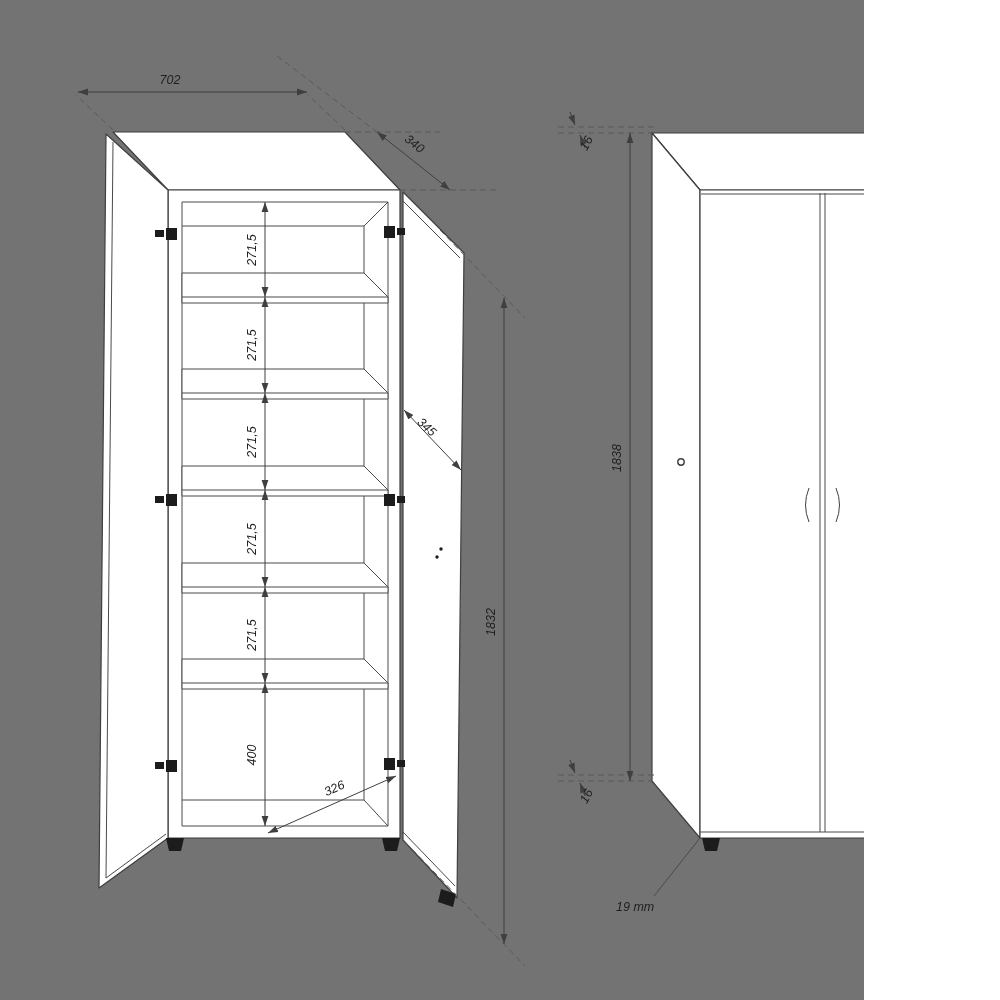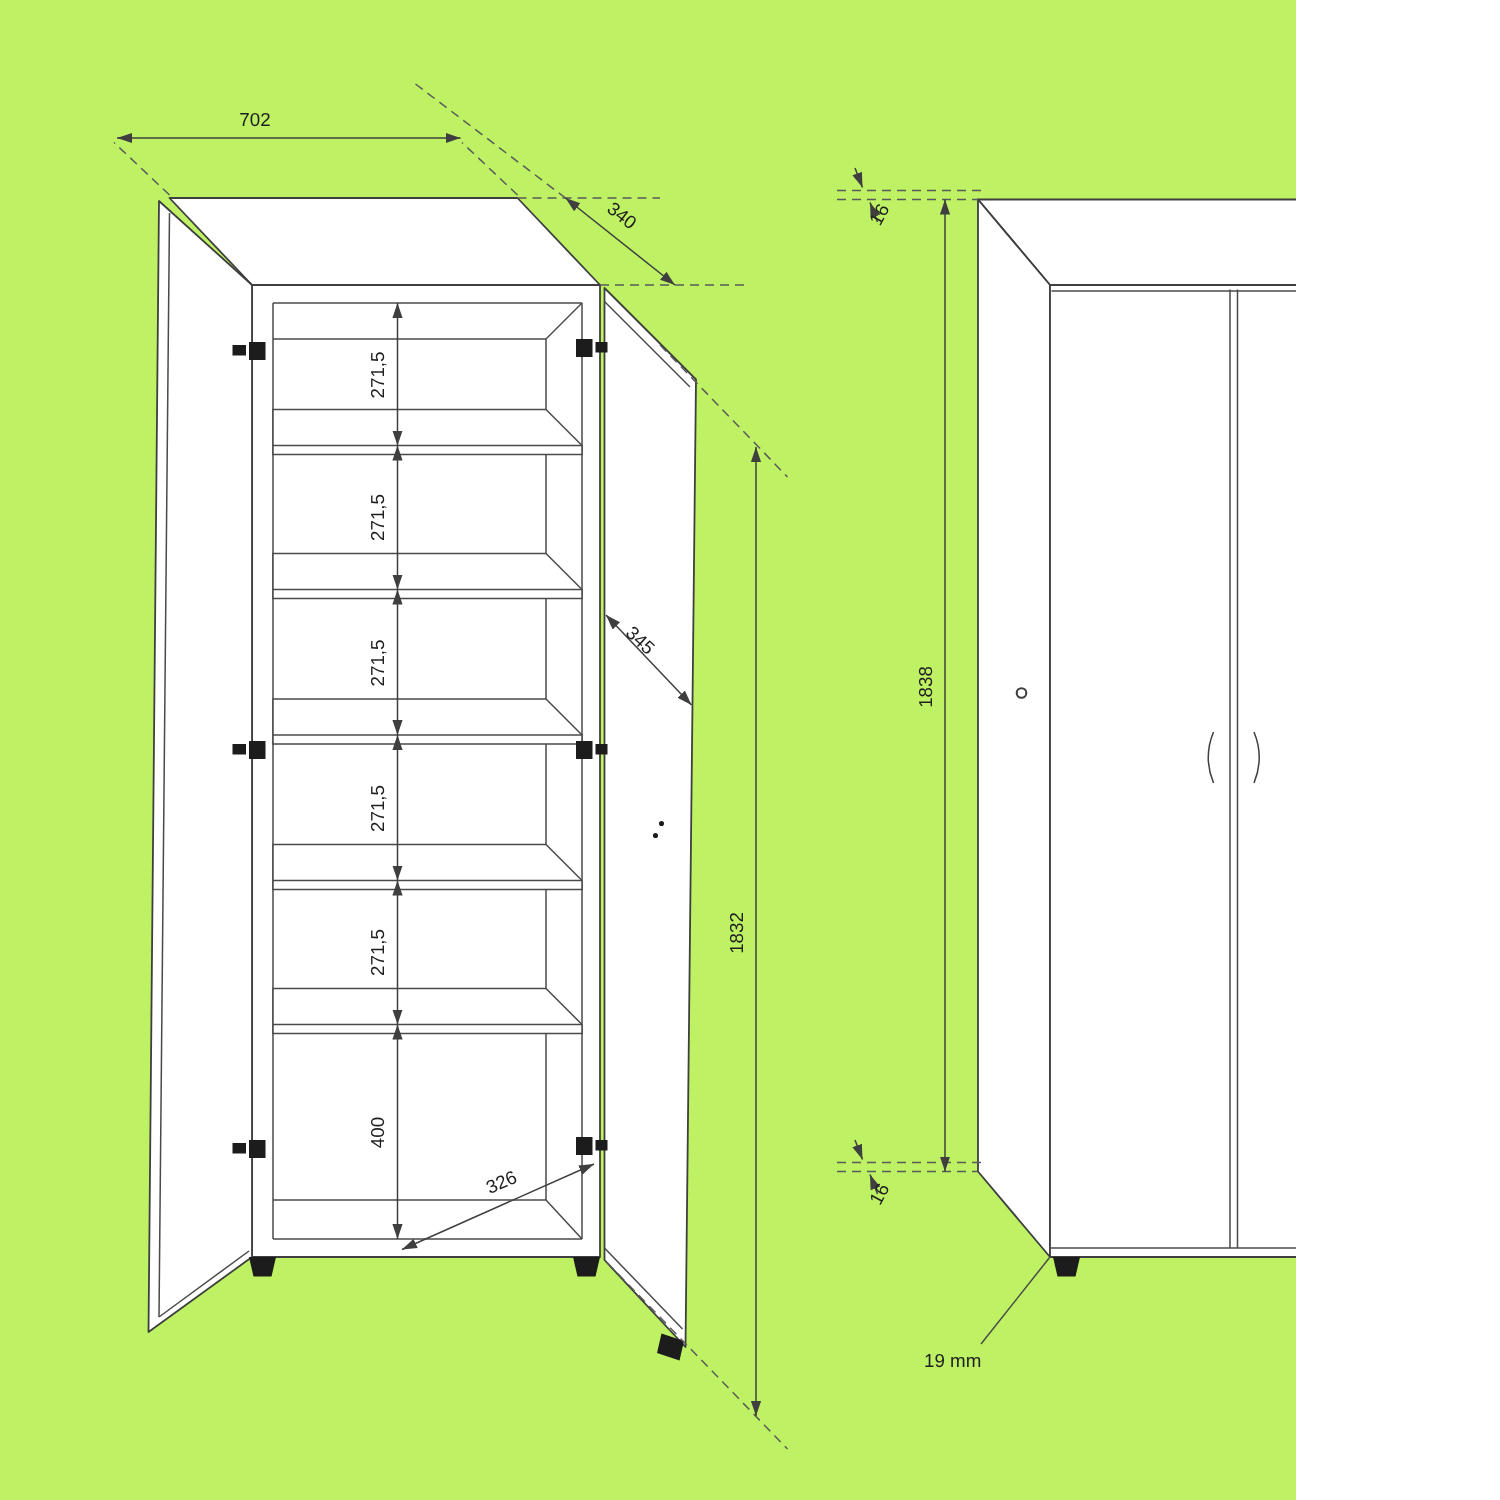--- a/index.html
+++ b/index.html
@@ -1,16 +1,16 @@
 <!DOCTYPE html>
 <html><head>
 <meta charset="utf-8">
 <style>
   html,body{margin:0;padding:0;background:#fff;}
-  .canvas{width:864px;height:1000px;background:#bef264;position:relative;overflow:hidden;}
+  .canvas{width:864px;height:1000px;background:#737373;position:relative;overflow:hidden;font-style:italic;}
   svg{display:block;}
   .ln{fill:none;stroke:#3f3f3f;stroke-width:1.2;stroke-linejoin:round;stroke-linecap:round;}
   .thin{fill:none;stroke:#4a4a4a;stroke-width:1;}
   .dash{fill:none;stroke:#5a5a5a;stroke-width:1;stroke-dasharray:6 4;}
   .dim{fill:none;stroke:#3f3f3f;stroke-width:1;}
   .fillw{fill:#ffffff;}
   .solid{fill:#1c1c1c;stroke:none;}
   text{font-family:"Liberation Sans","DejaVu Sans",sans-serif;font-size:12.5px;fill:#1f1f1f;}
 </style>
 </head>

